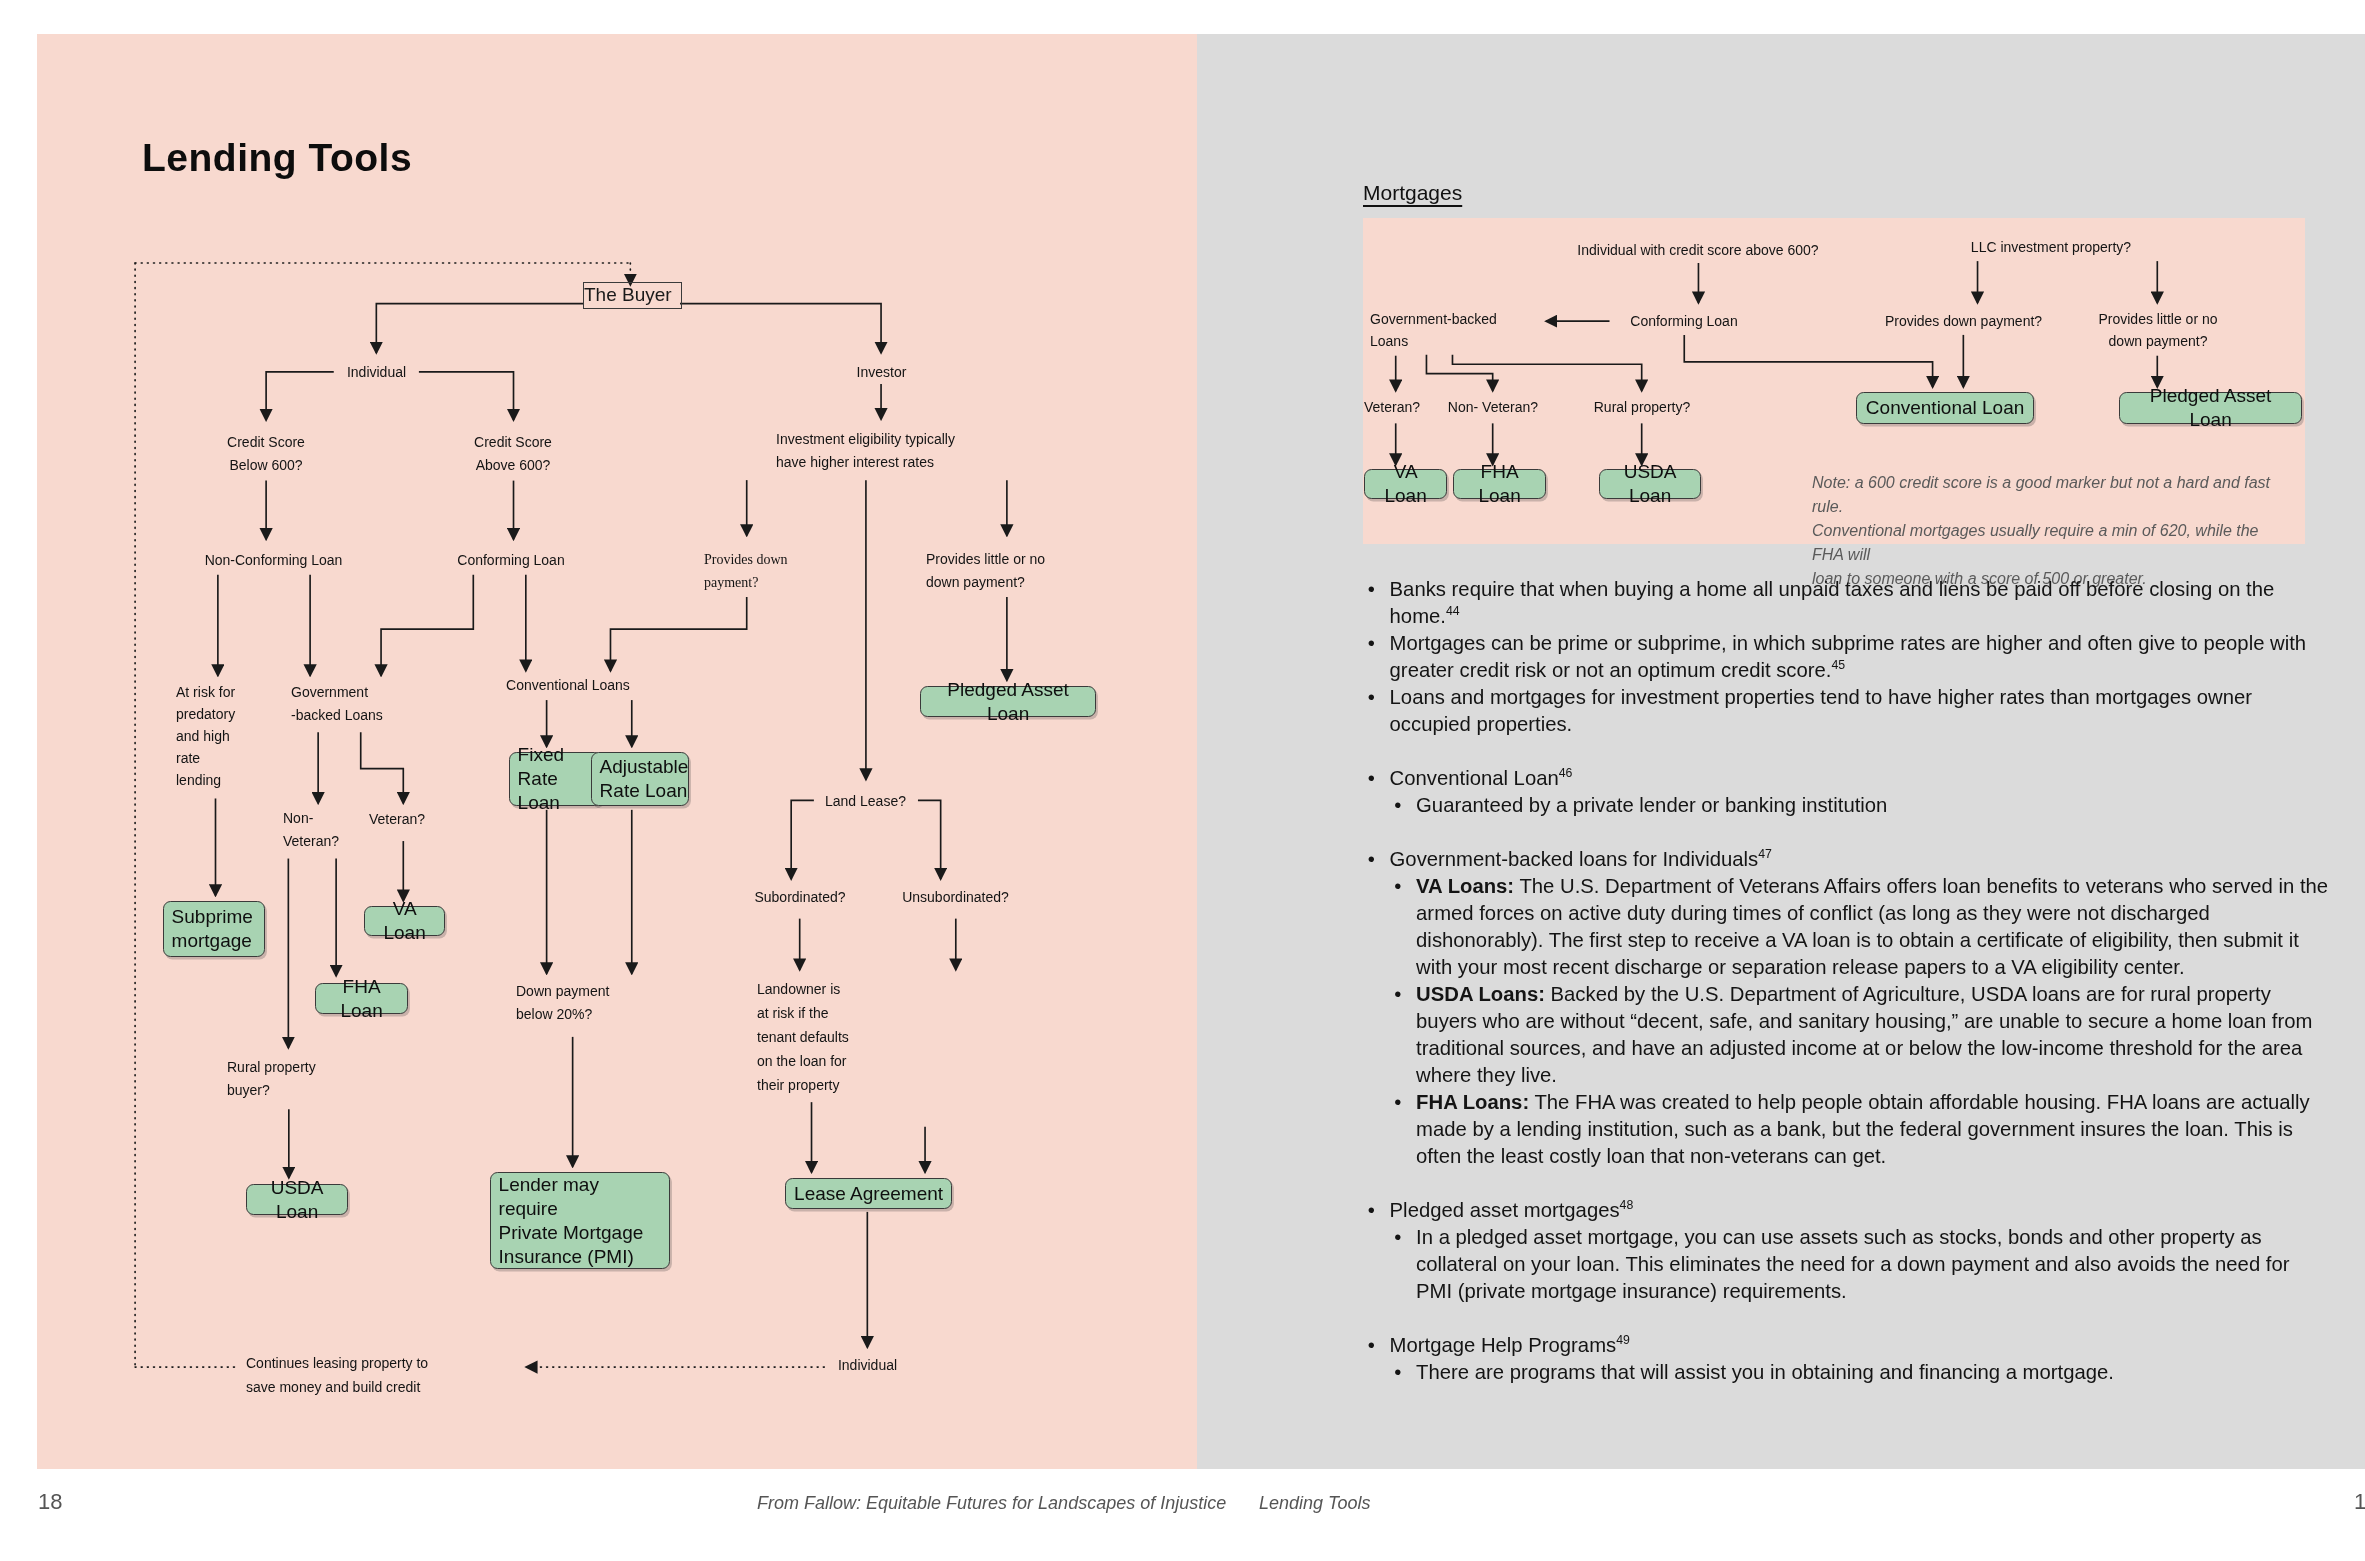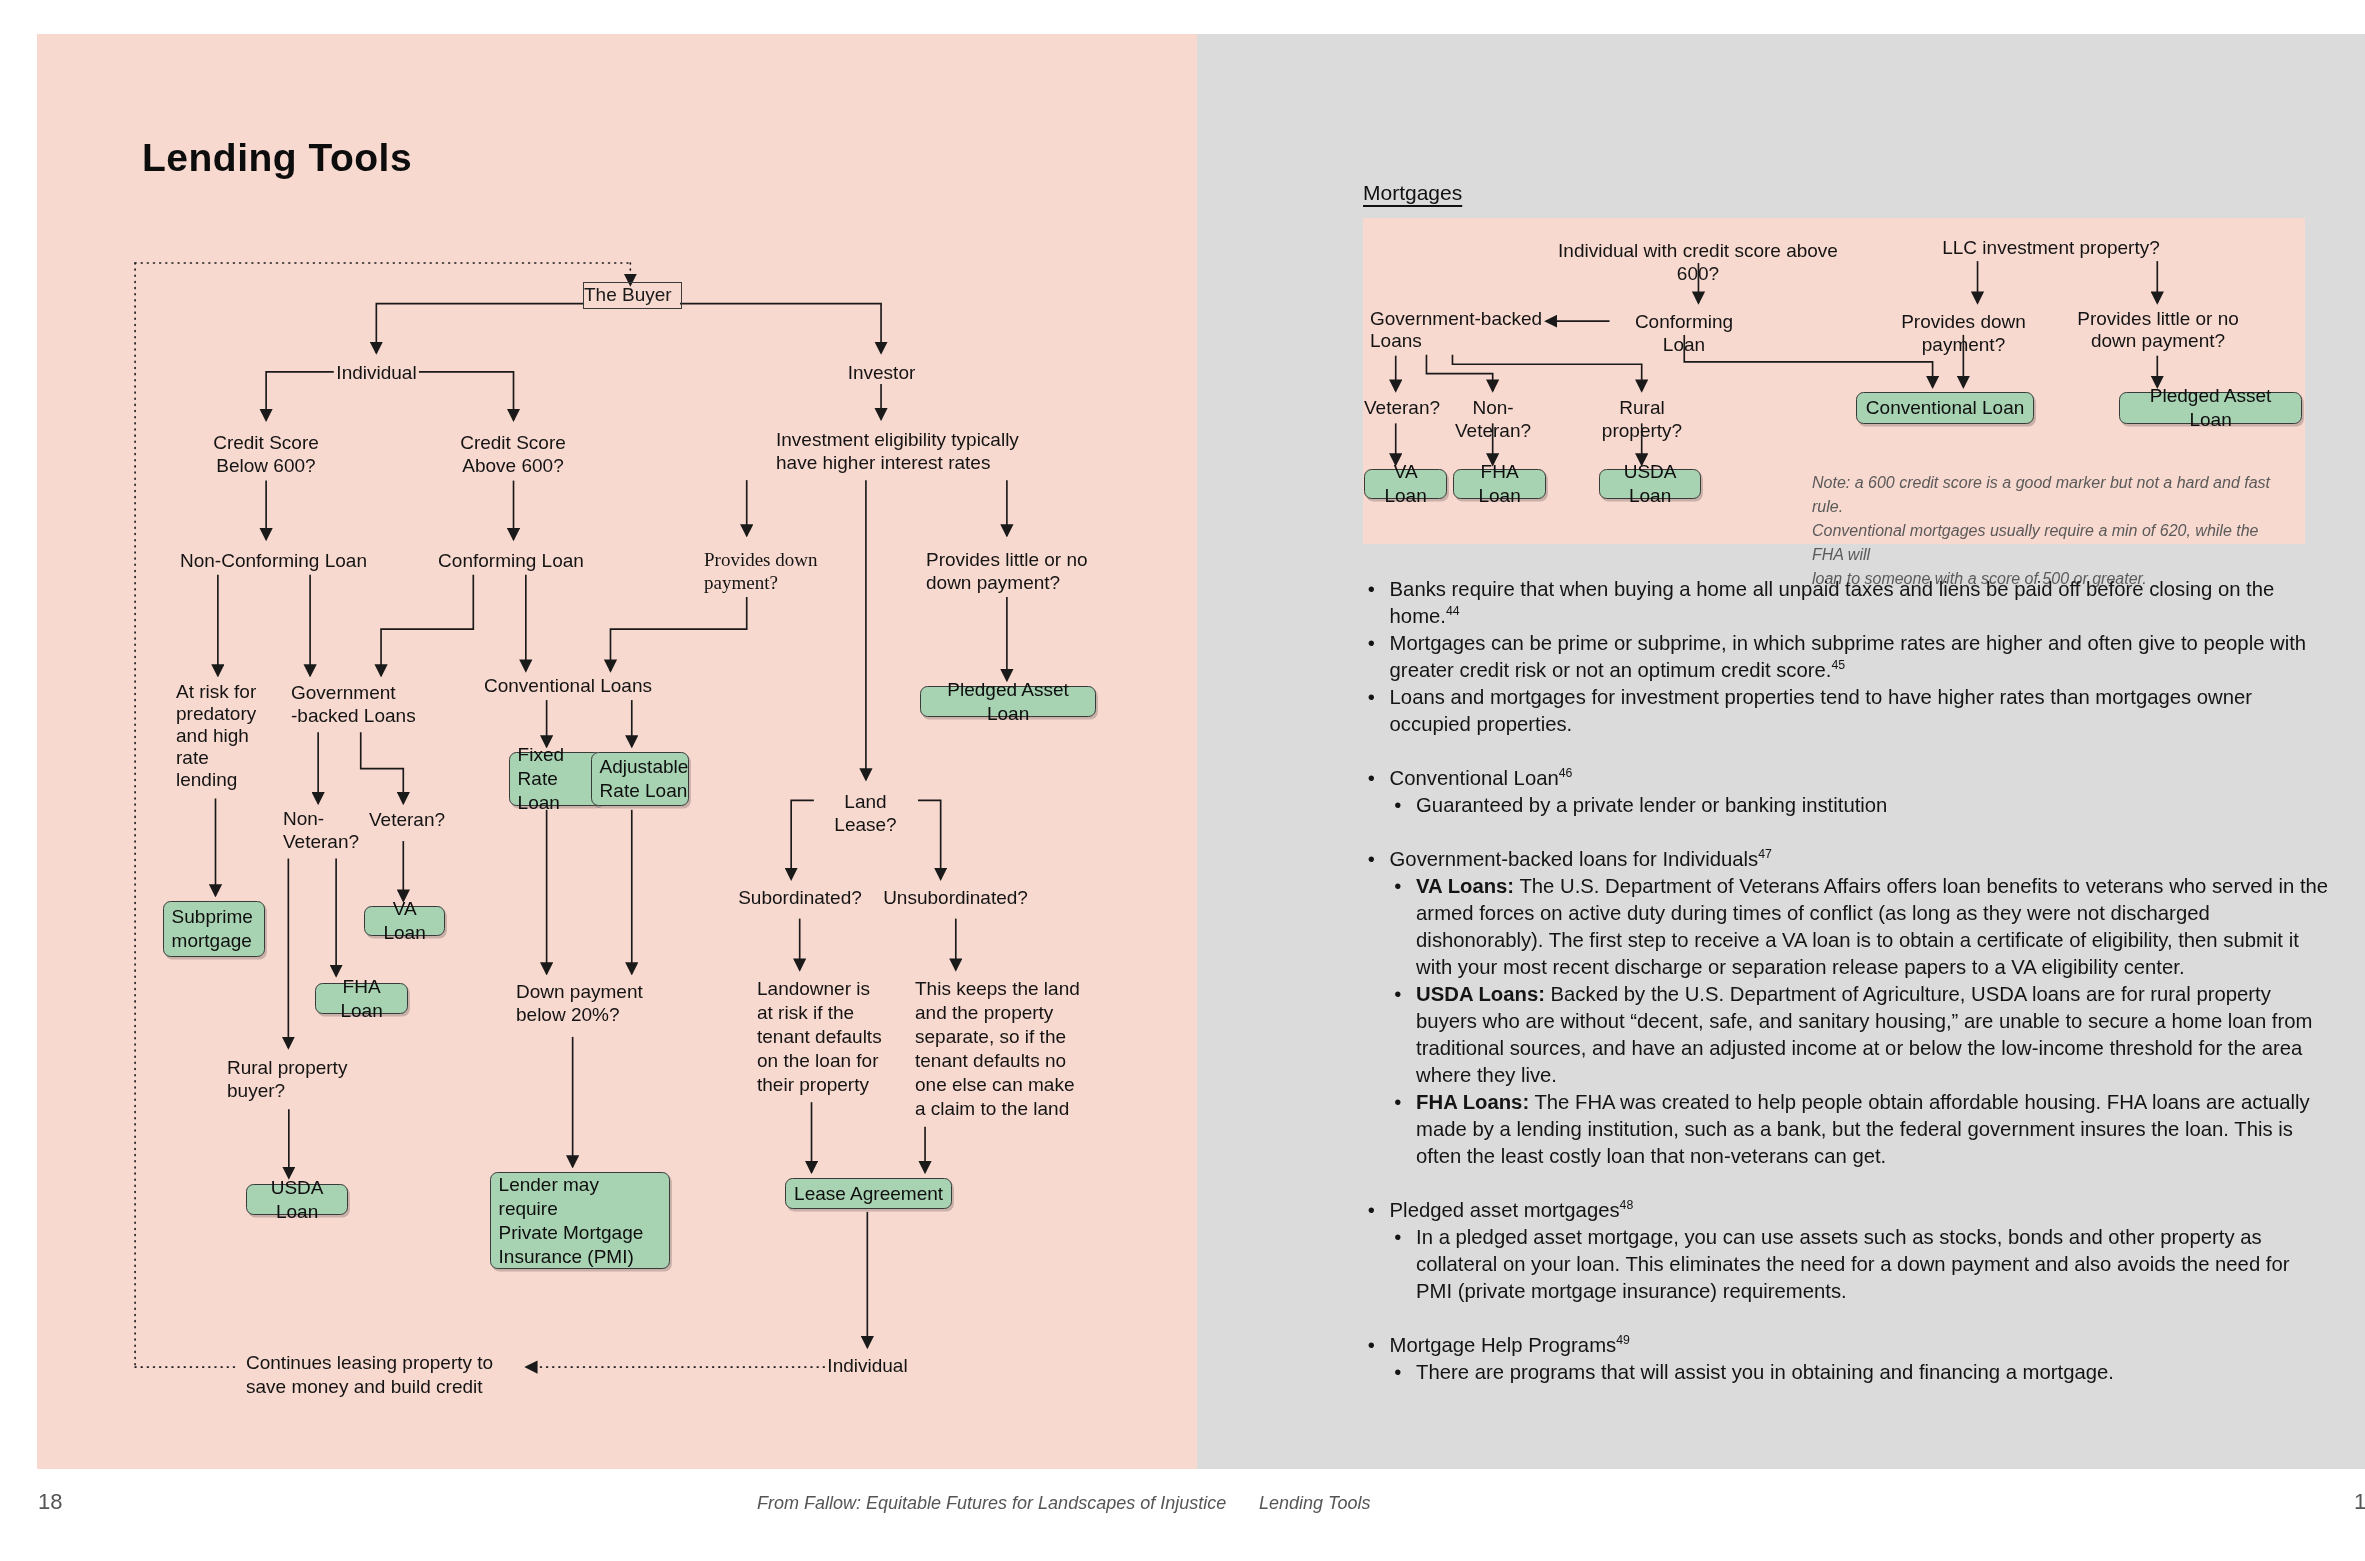--- a/index.html
+++ b/index.html
@@ -5,21 +5,21 @@
   html,body{margin:0;padding:0;background:#ffffff;}
   .canvas{position:relative;width:2413px;height:1561px;background:#ffffff;overflow:hidden;
           font-family:"Liberation Sans",sans-serif;color:#1a1a1a;}
   .page-left{position:absolute;left:37px;top:34px;width:1160px;height:1435px;background:#f8d9cf;}
   .page-right{position:absolute;left:1197px;top:34px;width:1216px;height:1435px;background:#dbdbdb;}
   .chart-panel{position:absolute;left:1363px;top:218px;width:942px;height:326px;background:#f8d9cf;}
   .title{position:absolute;left:142px;top:136px;font-size:39px;font-weight:700;color:#0d0d0d;letter-spacing:0.5px;}
   .heading{position:absolute;left:1363px;top:181px;font-size:21px;color:#111;
            text-decoration:underline;text-underline-offset:4.7px;}
   svg.flow{position:absolute;left:0;top:0;width:2413px;height:1561px;}
-  .node{position:absolute;font-size:19px;line-height:23px;white-space:pre-line;color:#141414;}
+  .node{position:absolute;font-size:14px;line-height:23px;white-space:pre-line;color:#141414;}
   .ctr{text-align:center;}
   .lh46{line-height:22px;}
   .lh50{line-height:24px;}
   .chip{position:absolute;background:#a8d3b2;border:1.4px solid #3a3a3a;border-radius:7.6px;
         box-shadow:1.9px 2.4px 0 rgba(60,60,60,0.25);display:flex;align-items:center;
         font-size:19px;line-height:24px;color:#0f0f0f;padding:0 7.6px;white-space:pre-line;}
   .chip.mid{justify-content:center;text-align:center;}
   .buyer-box{position:absolute;left:583px;top:282px;width:97px;height:24.6px;border:1.2px solid #3a3a3a;
         display:flex;align-items:center;justify-content:flex-start;font-size:19px;}
   .note{position:absolute;left:1812px;top:471px;width:478px;font-size:16px;line-height:24px;
@@ -162,26 +162,20 @@
 Private Mortgage
 Insurance (PMI)</div>
   <div class="node ctr" style="left:816px;top:790px;width:99px;">Land Lease?</div>
   <div class="node ctr" style="left:736px;top:886px;width:128px;">Subordinated?</div>
   <div class="node ctr" style="left:882px;top:886px;width:147px;">Unsubordinated?</div>
   <div class="node lh50" style="left:757px;top:977px;width:147px;">Landowner is
 at risk if the
 tenant defaults
 on the loan for
 their property</div>
-  <div class="node lh50" style="left:915px;top:977px;width:185px;">This keeps the land
-and the property
-separate, so if the
-tenant defaults no
-one else can make
-a claim to the land</div>
   <div class="chip mid" style="left:785px;top:1178px;width:150px;height:29px;">Lease Agreement</div>
   <div class="node ctr" style="left:820px;top:1354px;width:95px;">Individual</div>
   <div class="node lh50" style="left:246px;top:1351px;width:293px;">Continues leasing property to
 save money and build credit</div>
 
   <div class="heading">Mortgages</div>
 
   <div class="node ctr" style="left:1542px;top:239px;width:312px;">Individual with credit score above 600?</div>
   <div class="node ctr" style="left:1940px;top:236px;width:222px;">LLC investment property?</div>
   <div class="node lh46" style="left:1370px;top:308px;width:203px;">Government-backed

